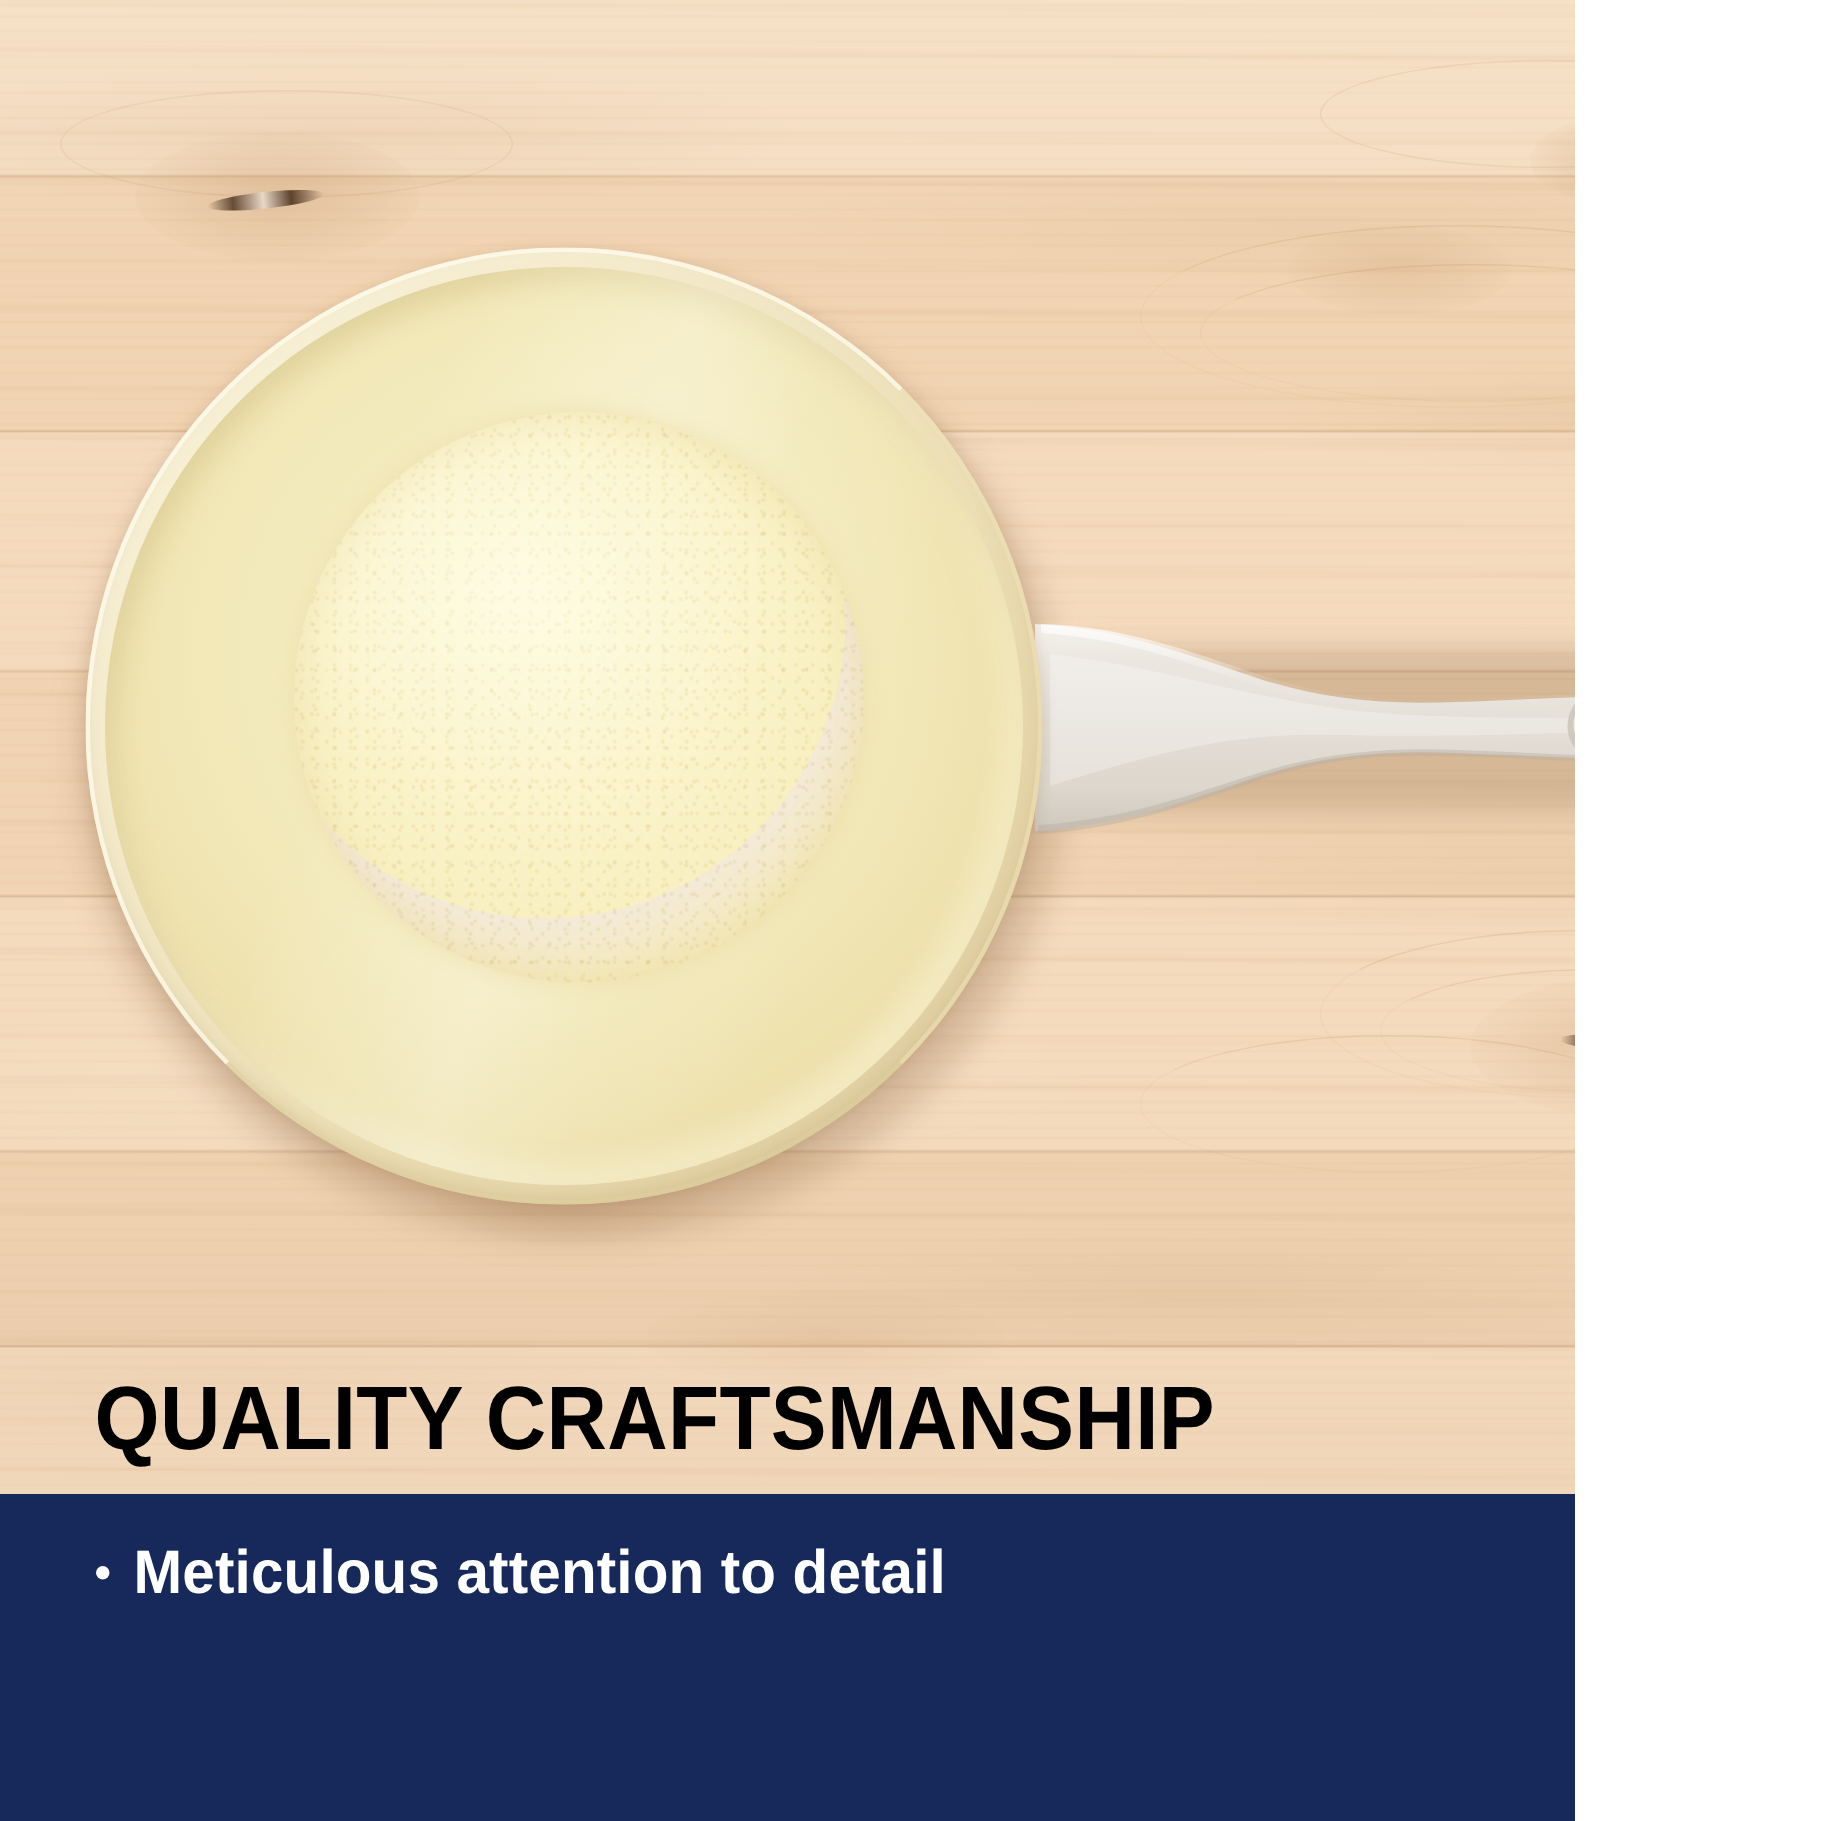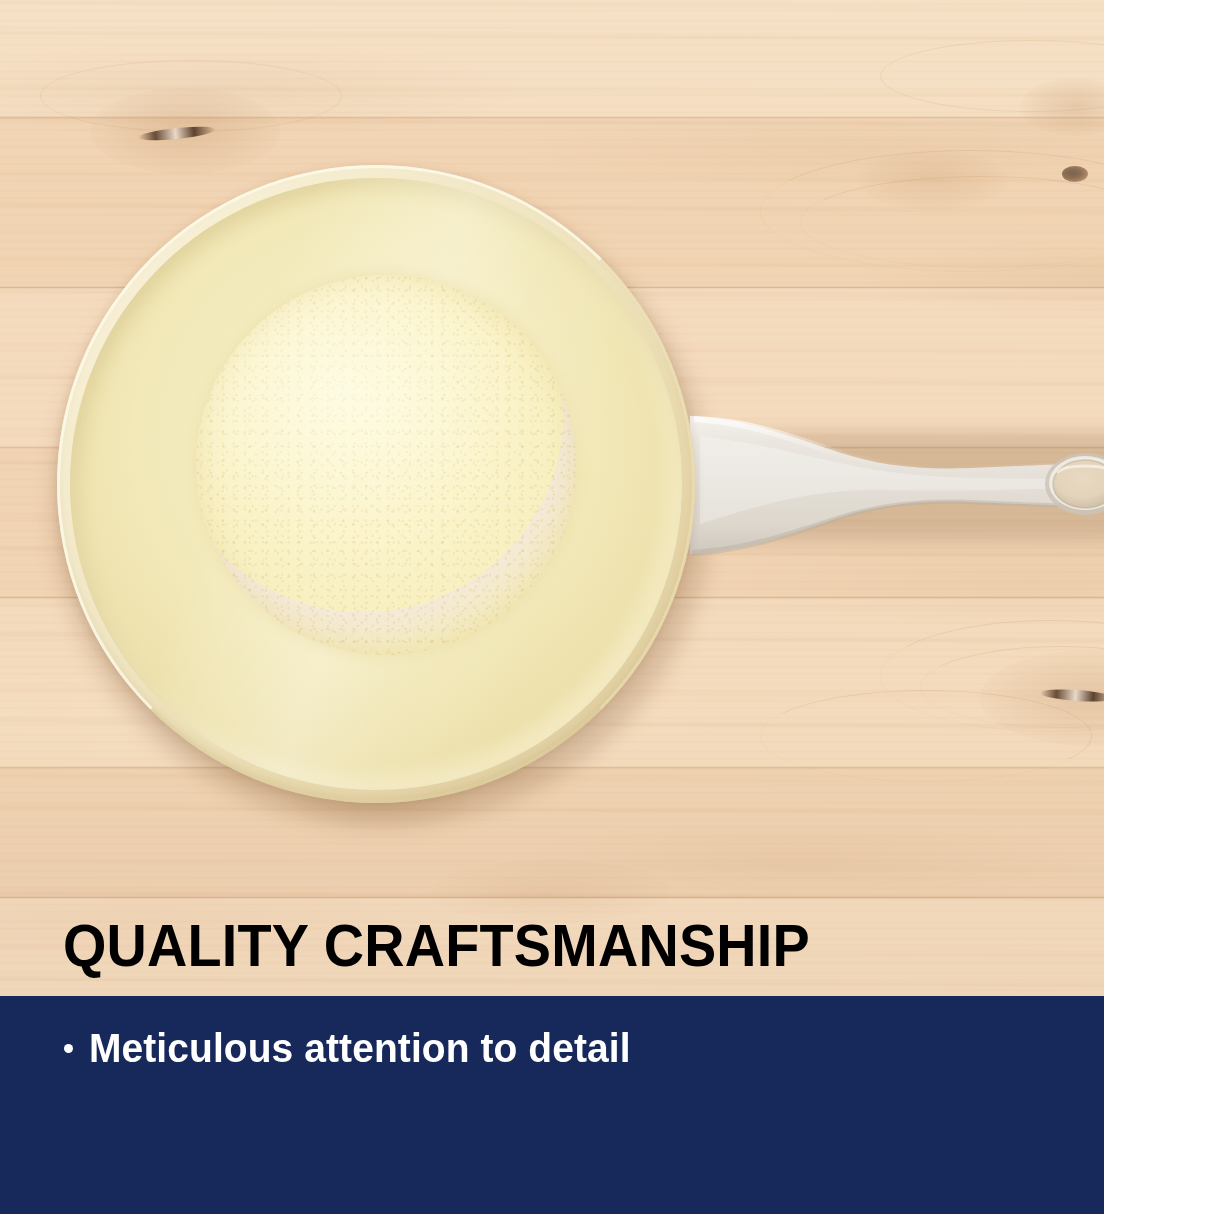--- a/index.html
+++ b/index.html
@@ -7,24 +7,25 @@
     margin: 0;
     padding: 0;
     background: #ffffff;
   }
   body {
     font-family: "Liberation Sans", sans-serif;
   }
 
   .stage {
     position: relative;
-    width: 1104px;
+    width: 1002px;
     height: 1214px;
     overflow: hidden;
     background: #f97316;
+    padding-left: 48px;
   }
 
   
   .wood {
     position: absolute;
     left: 0; top: 0;
     width: 1214px;
     height: 1000px;
     overflow: hidden;
     background:

